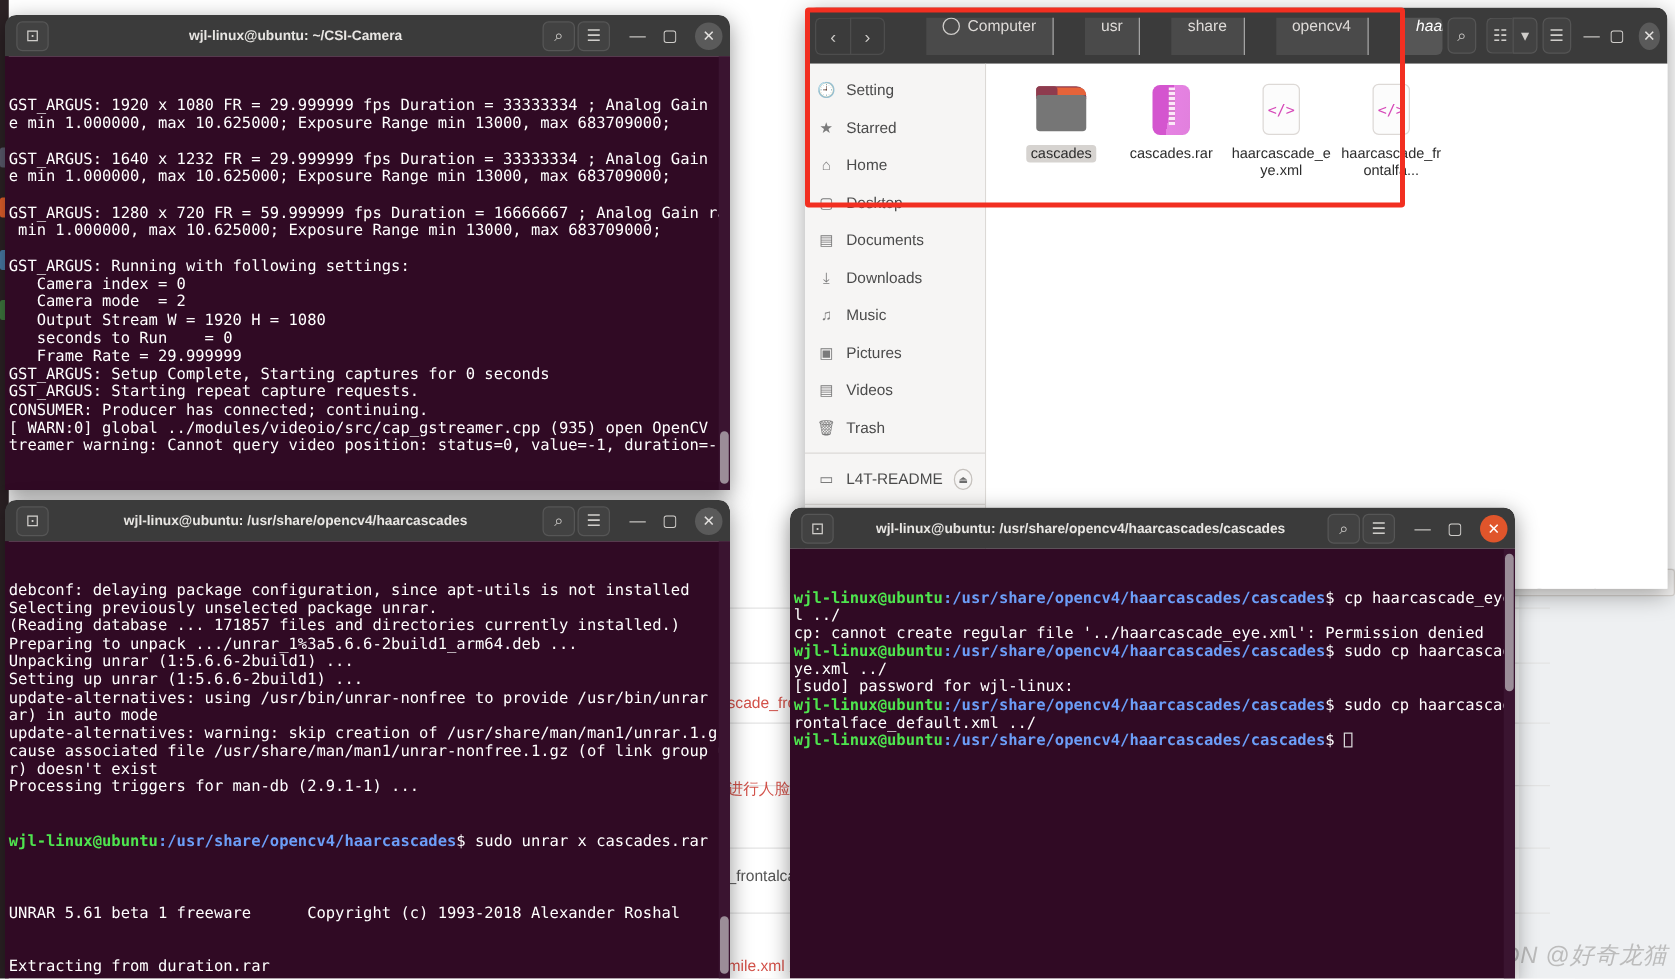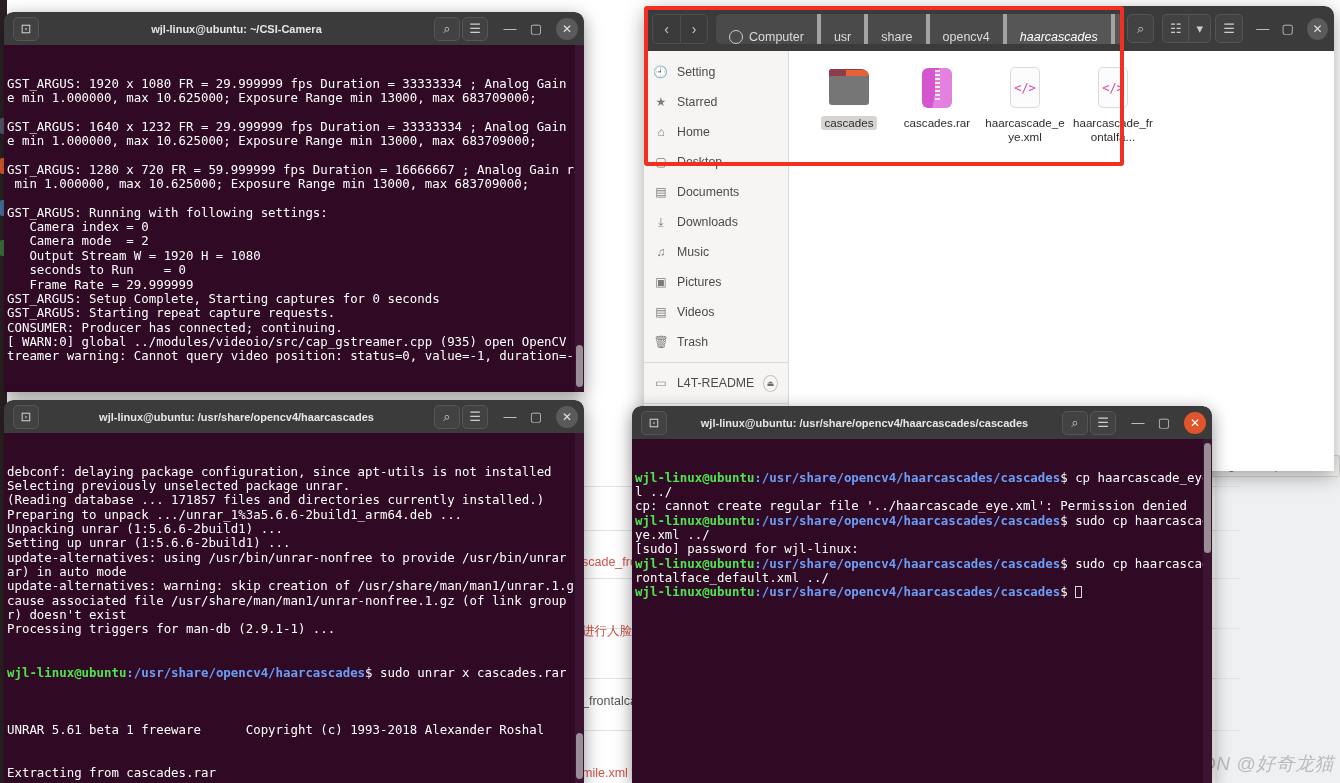--- a/index.html
+++ b/index.html
@@ -80,23 +80,24 @@
     height:45px; background:#3b3b3b; display:flex; align-items:center;
     padding:0 6px 0 8px; border-radius:9px 9px 0 0;
   }
   .nav-group { display:flex; margin-right:8px; }
   .nav-btn { width:28px; height:30px; display:flex; align-items:center; justify-content:center;
              color:#cdcbc8; font-size:14px; border:1px solid #4d4d4d; }
   .nav-btn:first-child { border-radius:5px 0 0 5px; border-right:none; }
   .nav-btn:last-child { border-radius:0 5px 5px 0; }
   .crumbs { display:flex; align-items:stretch; height:30px; border-radius:5px; overflow:hidden; }
   .crumb {
-    display:flex; align-items:flex-end; gap:6px; padding:0 13px;
+    display:flex; align-items:flex-start; gap:6px; padding:0 13px;
     background:#4a4a4a; color:#dedbd8; font-size:12.5px; white-space:nowrap;
-    border-right:4px solid #a3a3a3;
+    border-right:1px solid #a3a3a3;
+    margin-left:25px;
   }
   .crumb.active { background:#565656; color:#fff;font-style:italic; }
   .crumb.dropdown { padding:0 9px; }
   .nau-spacer { flex:1; }
   .nau-btn { width:29px; height:29px; border:1px solid #555; border-radius:5px;
              display:flex; align-items:center; justify-content:center;
              color:#cfcdca; font-size:13px; background:#424242; margin-left:4px; }
   .nau-btn.joinl { border-radius:5px 0 0 5px; border-right:none; margin-left:8px; width:27px; }
   .nau-btn.joinr { border-radius:0 5px 5px 0; margin-left:0; width:24px; }
   .nau-min, .nau-max { width:26px; height:24px; display:flex; align-items:center;
@@ -329,21 +330,21 @@
       <div class="tb-btn boxed">⌕</div>
       <div class="tb-btn boxed">☰</div>
       <div class="tb-sep"></div>
       <div class="nau-min">—</div>
       <div class="nau-max">▢</div>
       <div class="tb-close">✕</div>
     </div>
     <div class="term-body">
       <div id="bl-lines"><div>debconf: delaying package configuration, since apt-utils is not installed</div><div>Selecting previously unselected package unrar.</div><div>(Reading database ... 171857 files and directories currently installed.)</div><div>Preparing to unpack .../unrar_1%3a5.6.6-2build1_arm64.deb ...</div><div>Unpacking unrar (1:5.6.6-2build1) ...</div><div>Setting up unrar (1:5.6.6-2build1) ...</div><div>update-alternatives: using /usr/bin/unrar-nonfree to provide /usr/bin/unrar (unr</div><div>ar) in auto mode</div><div>update-alternatives: warning: skip creation of /usr/share/man/man1/unrar.1.gz be</div><div>cause associated file /usr/share/man/man1/unrar-nonfree.1.gz (of link group unra</div><div>r) doesn't exist</div><div>Processing triggers for man-db (2.9.1-1) ...</div></div>
       <div><span class="c-user">wjl-linux@ubuntu</span><span class="c-path">:/usr/share/opencv4/haarcascades</span><span class="c-white">$ sudo unrar x cascades.rar</span></div>
-      <div id="bl-out"><div>&nbsp;</div><div>UNRAR 5.61 beta 1 freeware      Copyright (c) 1993-2018 Alexander Roshal</div><div>&nbsp;</div><div>&nbsp;</div><div>Extracting from cascades.rar</div><div>&nbsp;</div></div>
+      <div id="bl-out"><div>&nbsp;</div><div>UNRAR 5.61 beta 1 freeware      Copyright (c) 1993-2018 Alexander Roshal</div><div>&nbsp;</div><div>&nbsp;</div><div>Extracting from duration.rar</div><div>&nbsp;</div></div>
       
       <div class="scroll-track">
         <div class="scroll-thumb" style="top:300px;height:46px"></div>
       </div>
     </div>
   </div>
 
   <div class="term" style="left:632px; top:406px; width:580px; height:377px;">
     <div class="term-titlebar">
       <div class="tb-btn boxed">⊡</div>

